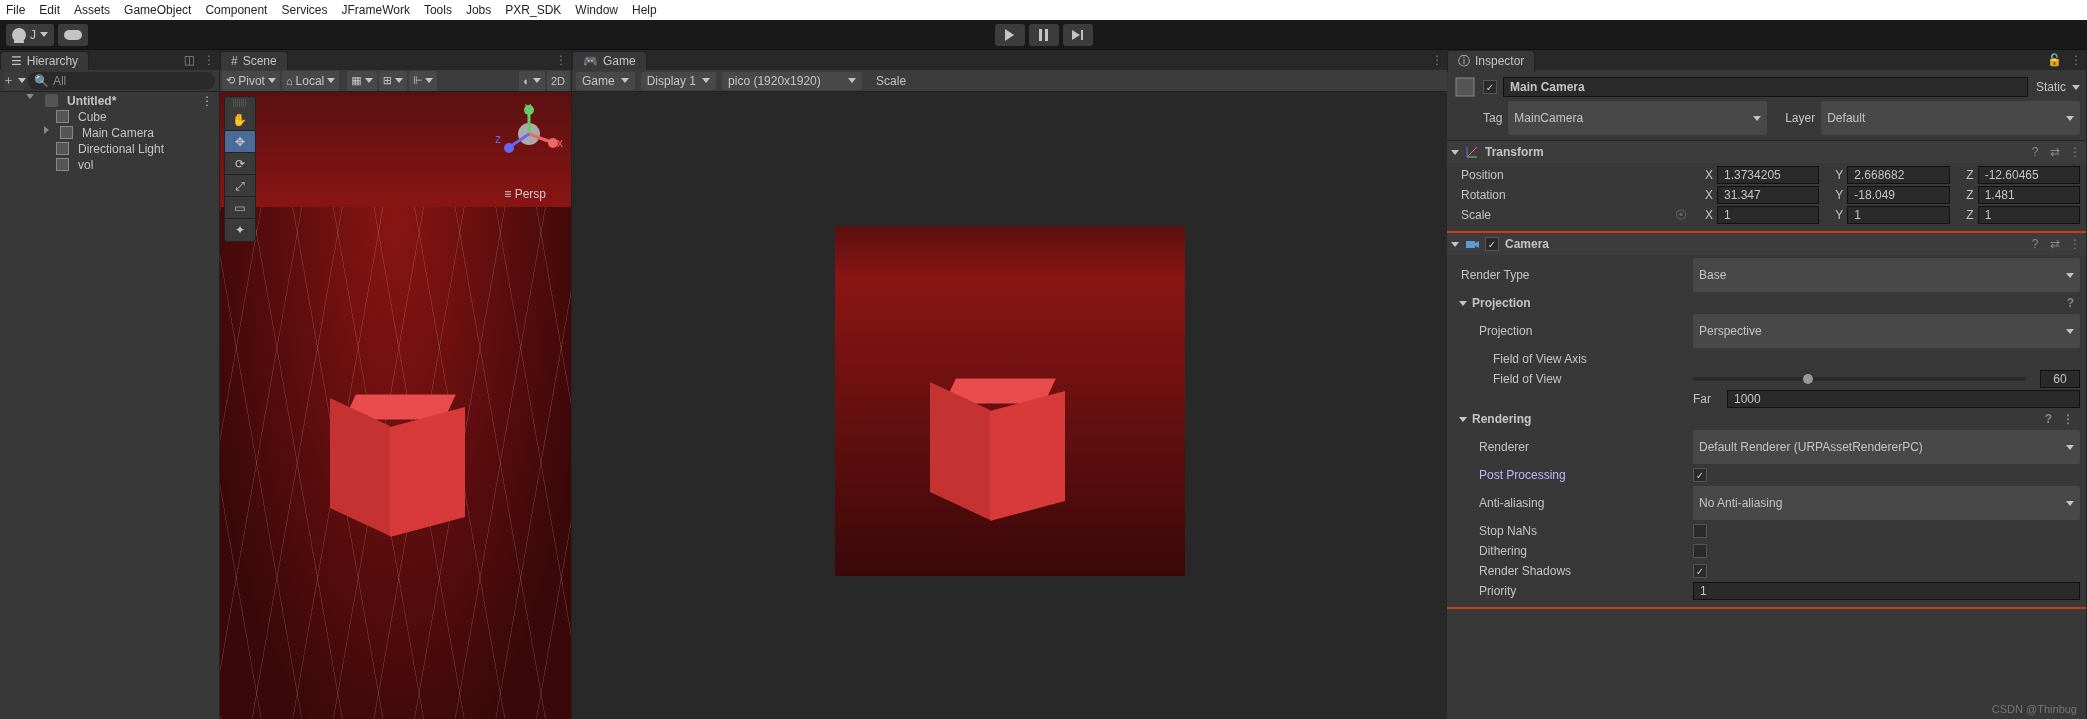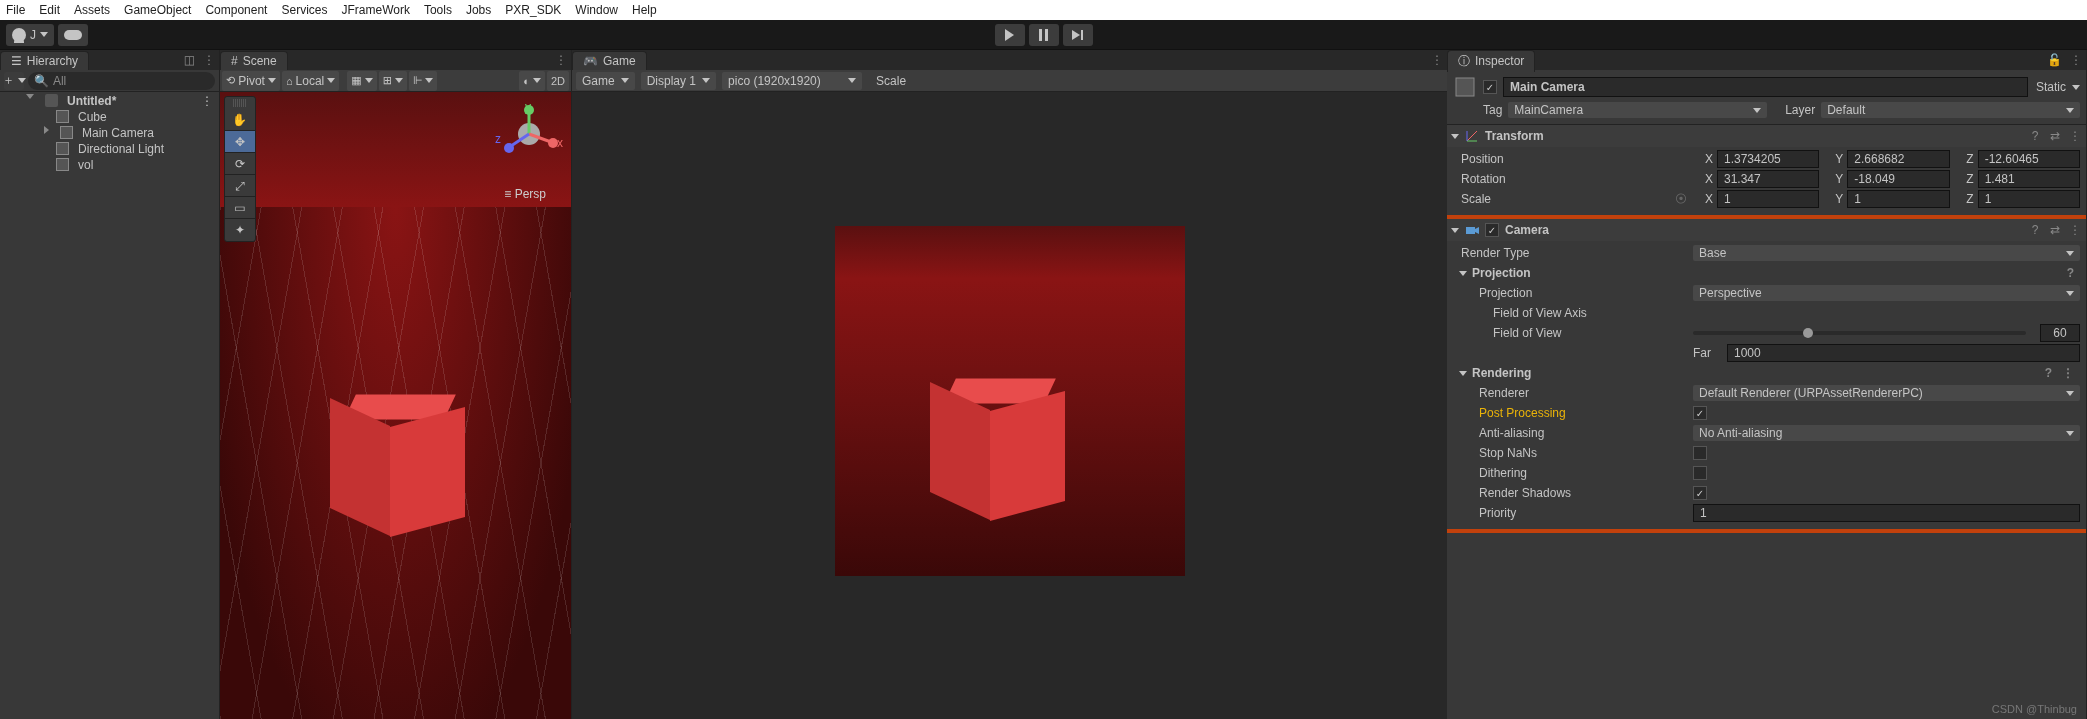--- a/index.html
+++ b/index.html
@@ -62,42 +62,42 @@
 .game-square { width: 350px; height: 350px; background: linear-gradient(#5a1010 0%, #8a1414 15%, #6a1010 50%, #3a0808 100%); position: relative; margin-top: -10px; }
 .game-cube { position: absolute; left: 100px; top: 150px; }
 
 .inspector { width: 640px; background: #383838; }
 .insp-header { padding: 4px 6px; border-bottom: 1px solid #222; }
 .insp-row { display: flex; align-items: center; gap: 6px; min-height: 20px; padding: 1px 0; }
 .checkbox { width: 14px; height: 14px; background: #2a2a2a; border: 1px solid #555; display: flex; align-items: center; justify-content: center; }
 .checkbox.checked::after { content: "✓"; font-size: 10px; color: #ccc; }
 .name-field { flex: 1; height: 20px; background: #2a2a2a; border: 1px solid #111; padding: 0 6px; display: flex; align-items: center; font-weight: bold; }
 .static-label { margin-left: 2px; }
-.component { border-bottom: 4px solid #c2410c; }
+.component { border-bottom: 2px solid #c2410c; }
 .comp-header { height: 22px; display: flex; align-items: center; padding: 0 4px; gap: 6px; background: #3c3c3c; }
 .comp-header .arrow { width: 0; height: 0; border-top: 5px solid #c4c4c4; border-left: 4px solid transparent; border-right: 4px solid transparent; }
 .comp-header .comp-icon { width: 14px; height: 14px; }
 .comp-header .comp-title { flex: 1; font-weight: bold; }
 .comp-header .ctl { width: 14px; text-align: center; color: #888; }
 .comp-body { padding: 2px 6px 6px 6px; }
 .prop-row { display: flex; align-items: center; min-height: 20px; padding: 1px 0; }
 .prop-label { width: 240px; padding-left: 8px; }
 .prop-label.sub { padding-left: 26px; }
 .prop-label.sub2 { padding-left: 40px; }
 .prop-field { flex: 1; display: flex; align-items: center; gap: 4px; }
 .num-field { flex: 1; height: 18px; background: #2a2a2a; border: 1px solid #111; padding: 0 6px; display: flex; align-items: center; }
 .axis-label { width: 12px; text-align: right; margin-left: 8px; }
-.dd-field { flex: 1; height: 16px; background: #484848; border-radius: 2px; display: flex; align-items: center; padding: 0 6px; justify-content: space-between; }
+.dd-field { flex: 1; height: 34px; background: #484848; border-radius: 2px; display: flex; align-items: center; padding: 0 6px; justify-content: space-between; }
 .slider { flex: 1; height: 18px; display: flex; align-items: center; position: relative; }
 .slider-track { flex: 1; height: 4px; background: #2a2a2a; border-radius: 2px; position: relative; }
 .slider-thumb { position: absolute; width: 10px; height: 10px; background: #999; border-radius: 50%; top: -3px; left: 33%; }
 .slider-val { width: 40px; height: 18px; background: #2a2a2a; border: 1px solid #111; display: flex; align-items: center; justify-content: center; margin-left: 10px; }
 .sub-header { display: flex; align-items: center; height: 20px; padding-left: 6px; gap: 5px; font-weight: bold; }
 .eye-off { color: #666; font-size: 12px; }
-.link-blue { color: #eab308; }
+.link-blue { color: #c4b5fd; }
 .right-icons { position: absolute; right: 6px; display: flex; gap: 10px; color: #888; }
 .title-icons-right { margin-left: auto; display: flex; gap: 8px; padding-right: 4px; color: #888; font-size: 13px; }
 .watermark { position: absolute; bottom: 4px; right: 10px; font-size: 11px; color: #777; }
 </style>
 </head>
 <body>
 
 <div class="menubar">
   <span>File</span>
   <span>Edit</span>

